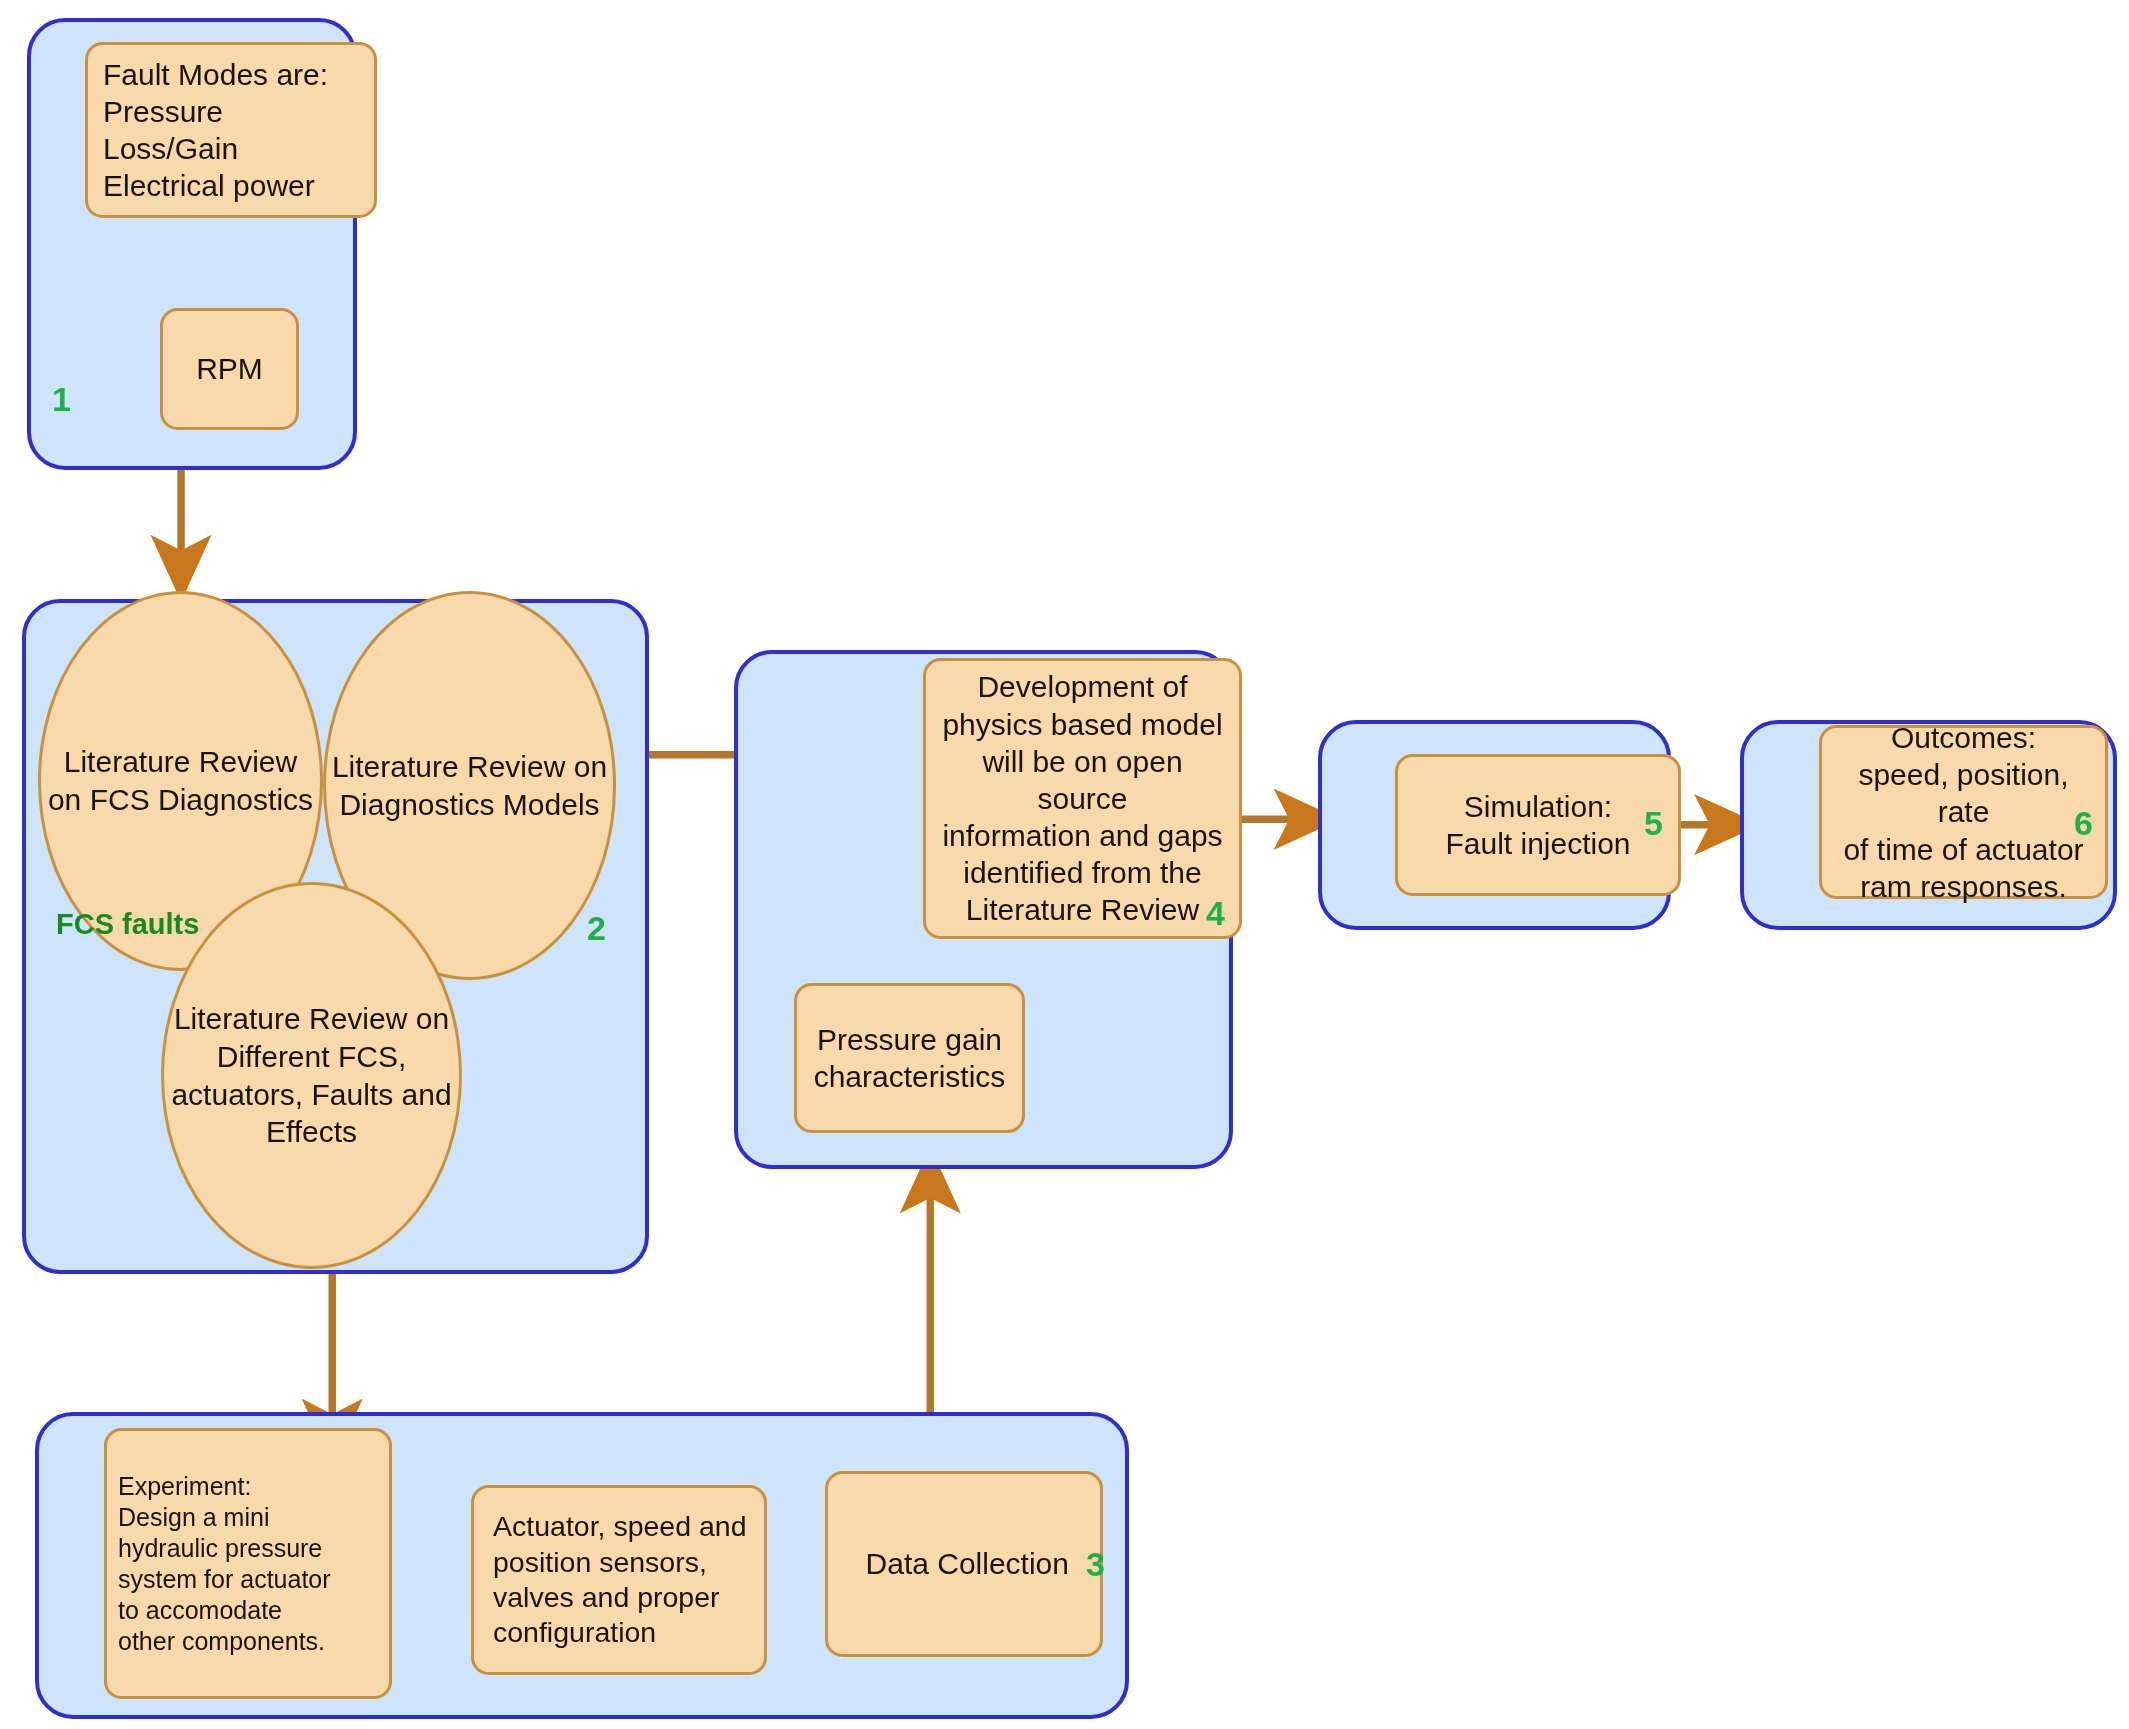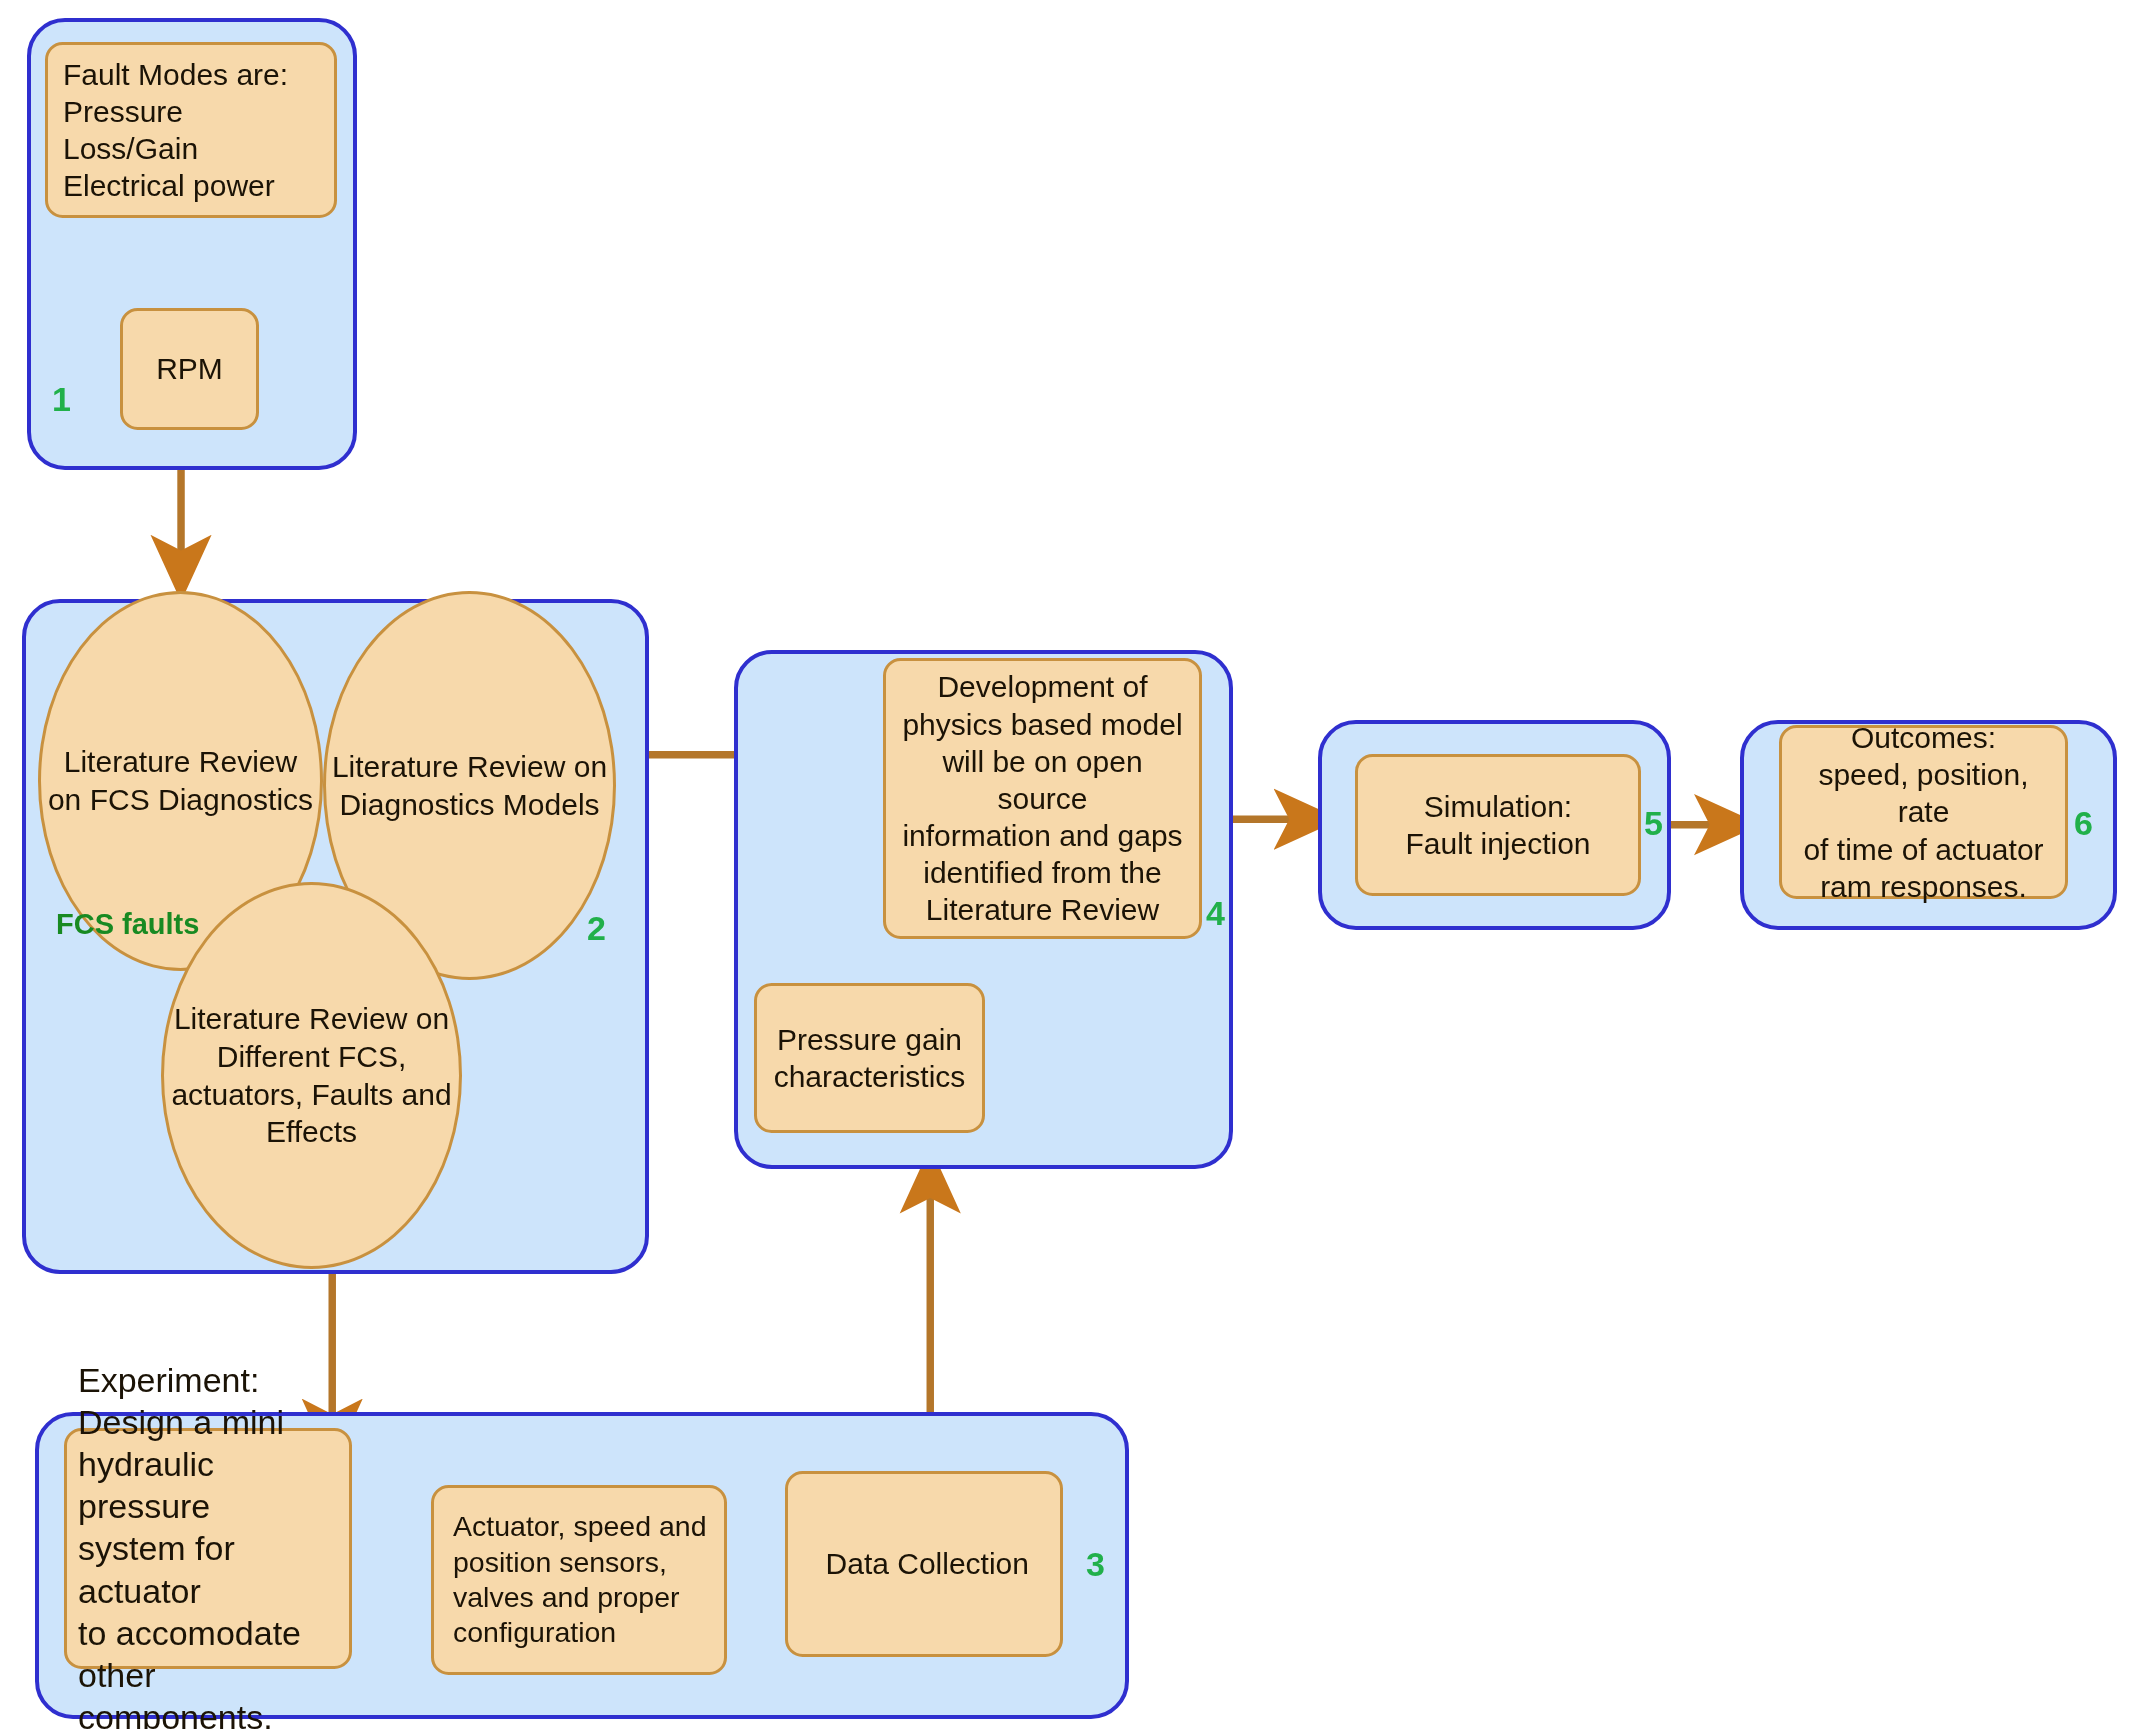--- a/index.html
+++ b/index.html
@@ -23,20 +23,21 @@
     box-sizing:border-box;
     display:flex;
     align-items:center;
     justify-content:center;
     color:#1b1306;
     font-size:30px;
     line-height:1.24;
     text-align:center;
     white-space:pre-line;
     padding:6.8px 9.5px;
+    margin-left:40px;
   }
   .node.left{ text-align:left; justify-content:flex-start; }
 
   
   .ellipse{
     position:absolute;
     background:#f7d9ab;
     border:3.4px solid #c8913f;
     border-radius:50%;
     box-sizing:border-box;
@@ -141,21 +142,21 @@
   <div class="idx" style="left:1644px;top:806px;">5</div>
 
   <div class="group" style="left:1740px;top:720px;width:377px;height:210px;"></div>
   <div class="node" style="left:1779px;top:725px;width:289px;height:174px;">Outcomes:
 speed, position, rate
 of time of actuator
 ram responses.</div>
   <div class="idx" style="left:2074px;top:806px;">6</div>
 
   <div class="group" style="left:35px;top:1412px;width:1094px;height:307px;"></div>
-  <div class="node left" style="left:64px;top:1428px;width:288px;height:241px;padding-left:11px;font-size:34px;">Experiment:
+  <div class="node left" style="left:64px;top:1428px;width:288px;height:271px;padding-left:11px;font-size:25px;">Experiment:
 Design a mini
 hydraulic pressure
 system for actuator
 to accomodate
 other components.</div>
   <div class="node left" style="left:431px;top:1485px;width:296px;height:190px;padding-left:19px;font-size:28.5px;">Actuator, speed and
 position sensors,
 valves and proper
 configuration</div>
   <div class="node" style="left:785px;top:1471px;width:278px;height:186px;padding-left:16px;">Data Collection</div>

